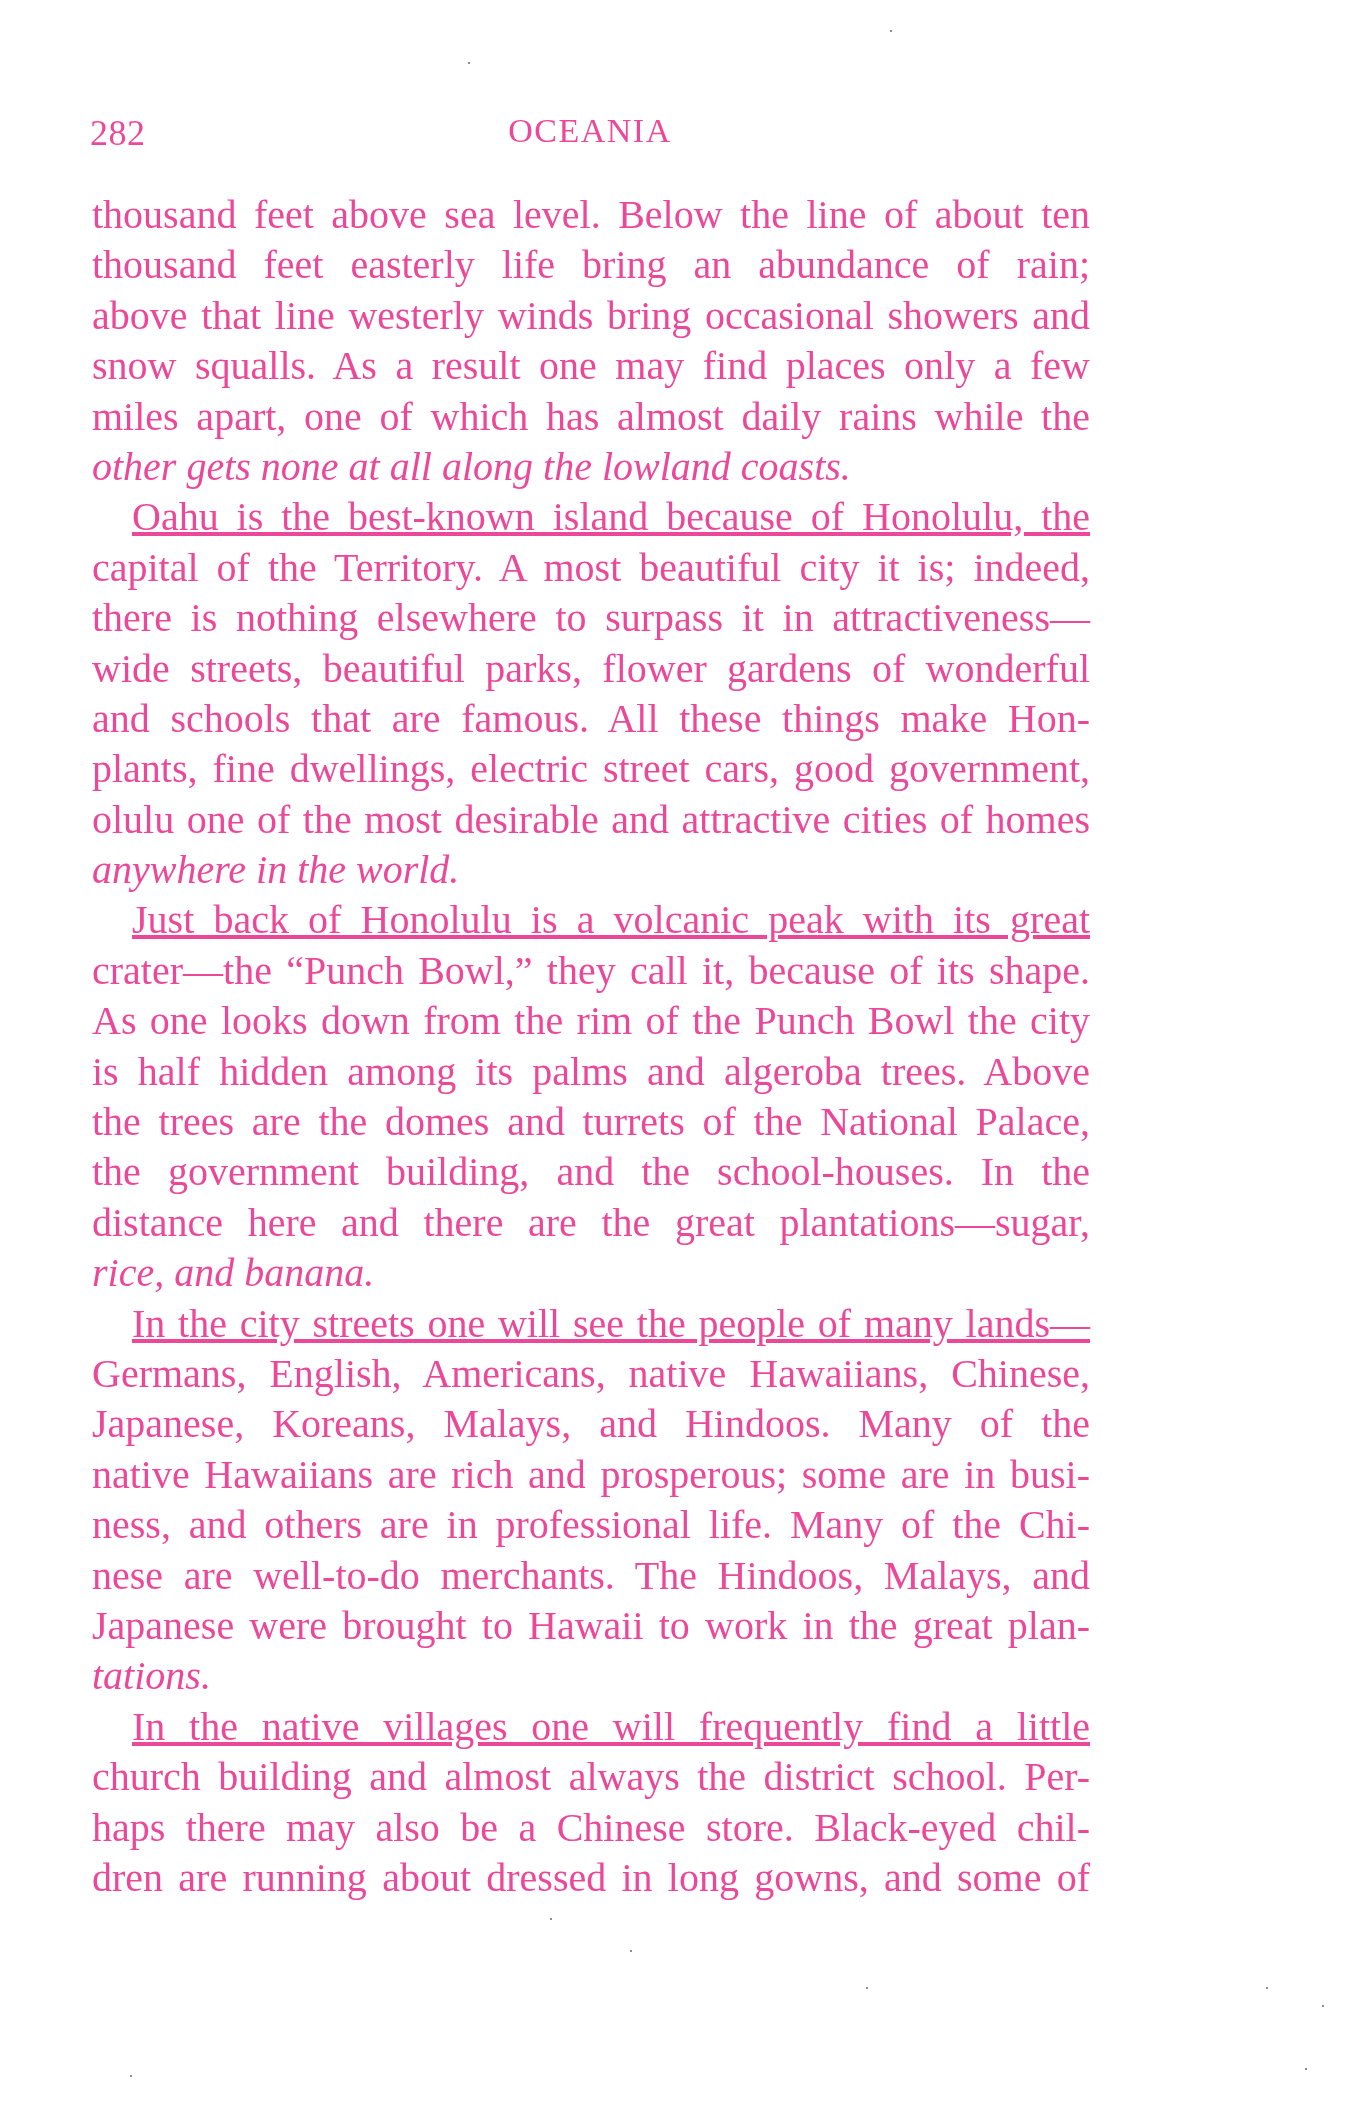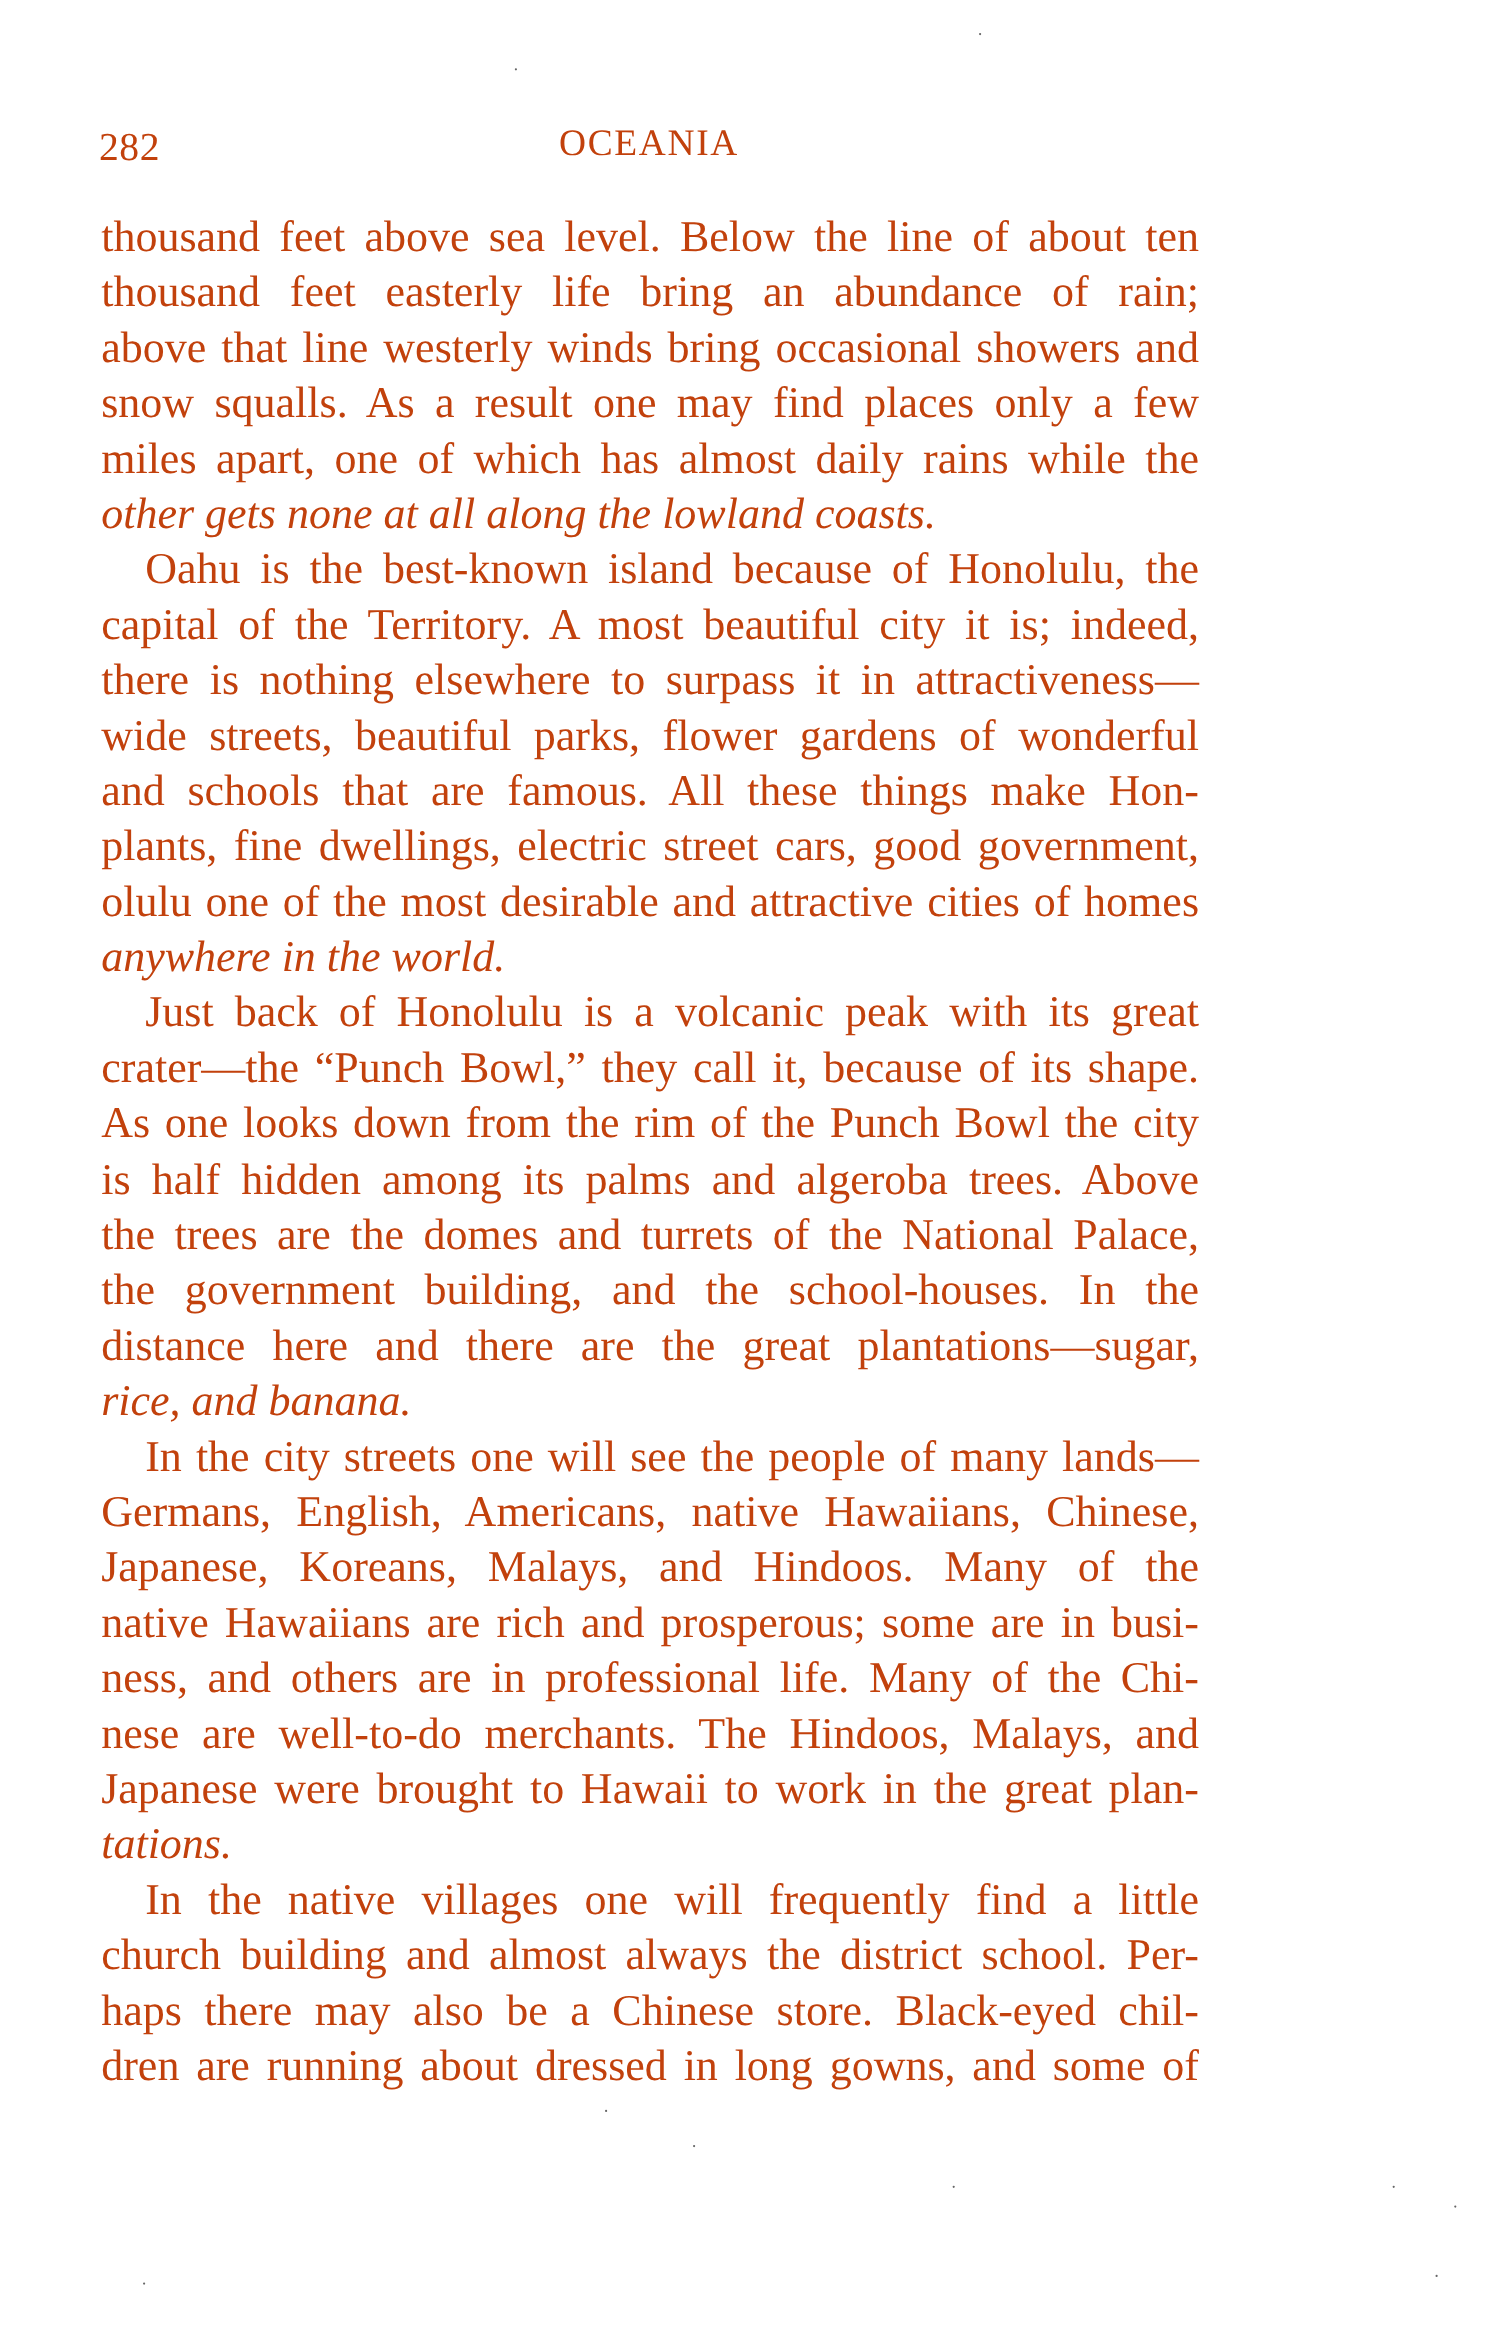--- a/index.html
+++ b/index.html
@@ -1,23 +1,23 @@
 <!DOCTYPE html>
 <html><head>
 <meta charset="utf-8">
 <style>
   html, body { margin: 0; padding: 0; background: #ffffff; }
   body { width: 1355px; height: 2116px; position: relative; overflow: hidden; }
-  .page { position: absolute; left: 0; top: 0; width: 1087px; height: 2116px; background: #ffffff; color: #c2410c; font-family: "Liberation Serif", "DejaVu Serif", serif; }
+  .page { position: absolute; left: 0; top: 0; width: 1087px; height: 2116px; background: #ffffff; color: #ec4899; font-family: "Liberation Serif", "DejaVu Serif", serif; }
   .folio { position: absolute; top: 112px; left: 90px; font-size: 36px; letter-spacing: 0.5px; }
   .running-head { position: absolute; top: 112px; left: 0; width: 1180px; text-align: center; font-size: 34px; letter-spacing: 1.5px; }
   .body-text { position: absolute; left: 92px; top: 190px; width: 998px; }
   .line { display: block; height: 50.4px; line-height: 50.4px; font-size: 40px; white-space: nowrap; text-align: justify; text-align-last: justify; }
   .line.last { text-align-last: left; font-style: italic; }
-  .line.indent { padding-left: 40px; }
+  .line.indent { padding-left: 40px; text-decoration: underline; }
   .speck { position: absolute; width: 2px; height: 2px; background: #666; border-radius: 1px; }
 </style>
 </head>
 <body>
 
 <div class="page">
   <div class="folio">282</div>
   <div class="running-head">OCEANIA</div>
   <div class="body-text" id="body-text">
       <div>

